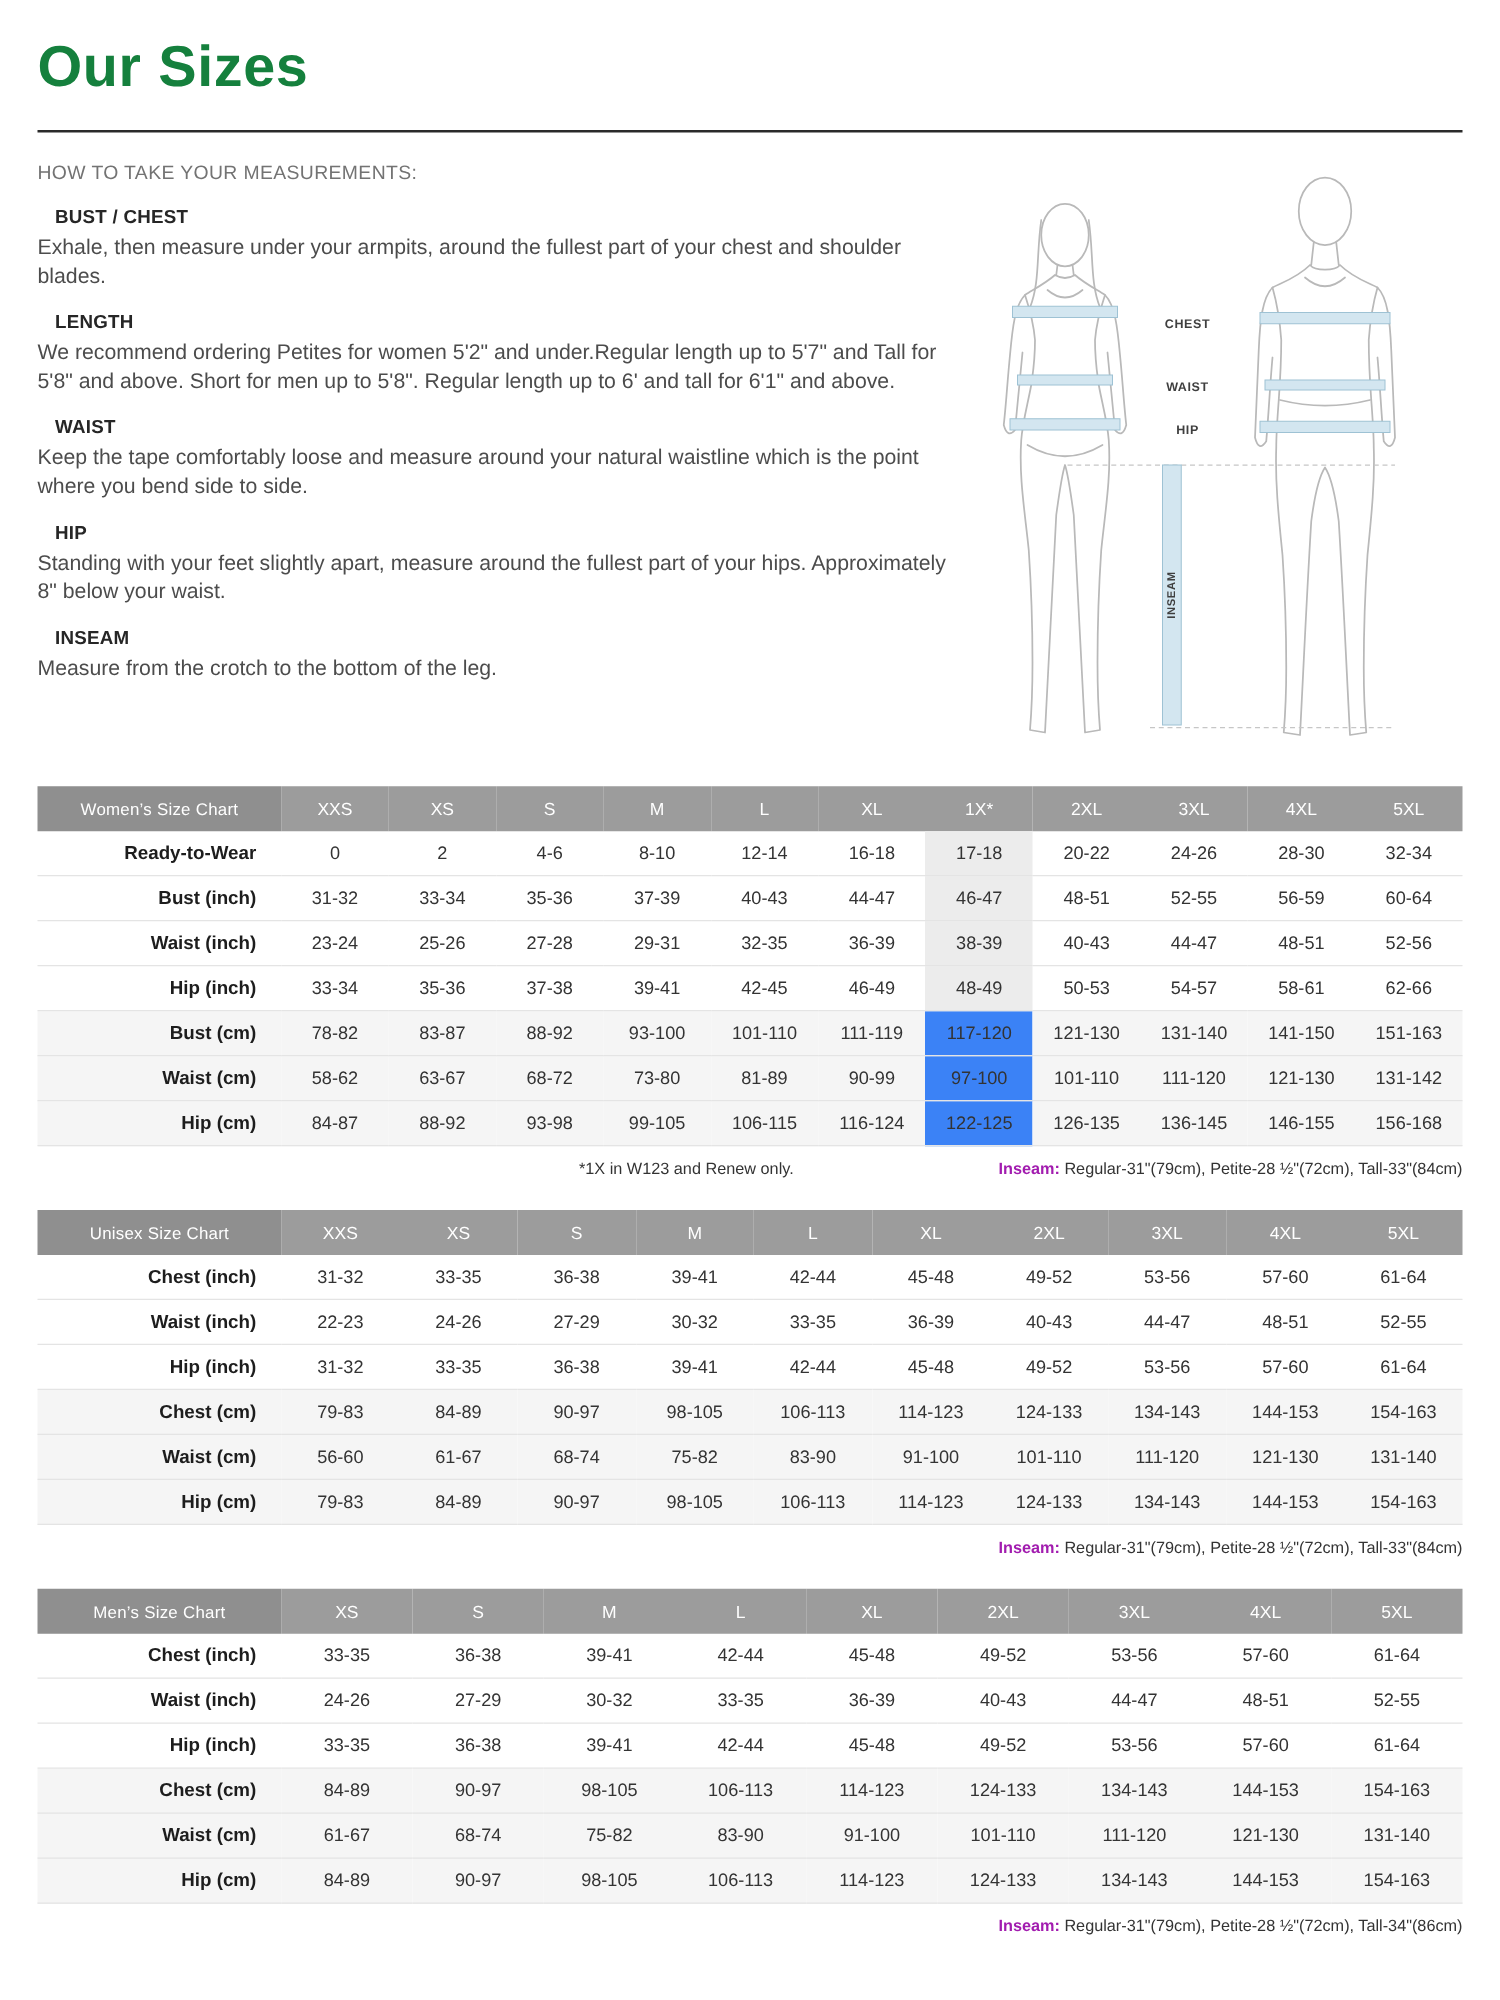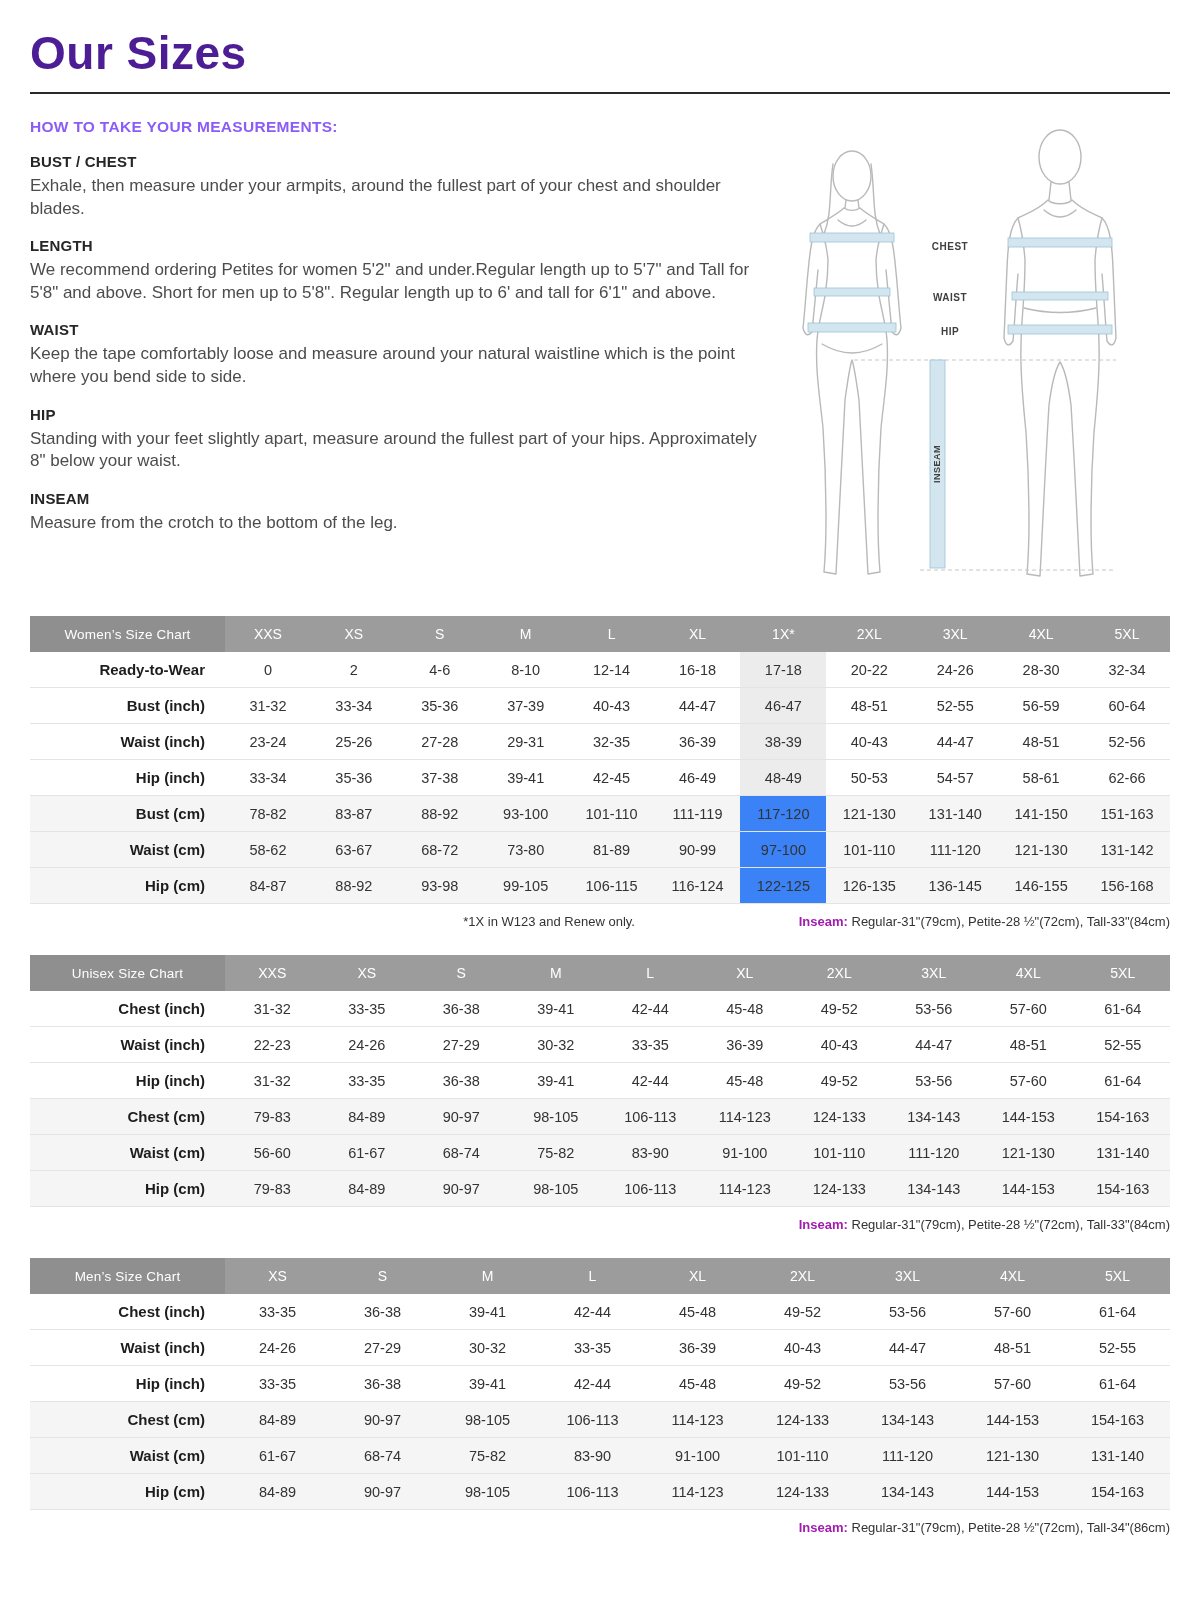--- a/index.html
+++ b/index.html
@@ -11,48 +11,48 @@
     margin: 0 auto;
     font-family: "Liberation Sans", sans-serif;
     color: #4c4c4c;
   }
   .page { padding: 26px 30px 24px; }
 
   h1.page-title {
     font-size: 46px;
     font-weight: 700;
     letter-spacing: 0.5px;
-    color: #4c1d95;
-    margin-bottom: 12px;
+    color: #15803d;
+    margin-bottom: 24px;
   }
   .title-rule {
     border: none;
     border-top: 2px solid #2a2a2a;
     margin-bottom: 24px;
   }
 
   .top {
     display: flex;
     justify-content: space-between;
     align-items: flex-start;
   }
   .instructions { width: 735px; }
   .instructions h2 {
     font-size: 15.5px;
-    font-weight: 700;
-    color: #8b5cf6;
+    font-weight: 400;
+    color: #737373;
     letter-spacing: 0.3px;
     margin-bottom: 4px;
   }
   .measure-section h3 {
     font-size: 15px;
     font-weight: 700;
     color: #262626;
     letter-spacing: 0.2px;
-    margin: 17px 0 5px;
+    margin: 17px 14px 5px;
   }
   .measure-section p {
     font-size: 17px;
     line-height: 1.33;
     color: #4c4c4c;
   }
 
   .diagram-wrap { width: 400px; padding-top: 2px; }
 
   #tables-container { margin-top: 14px; }

